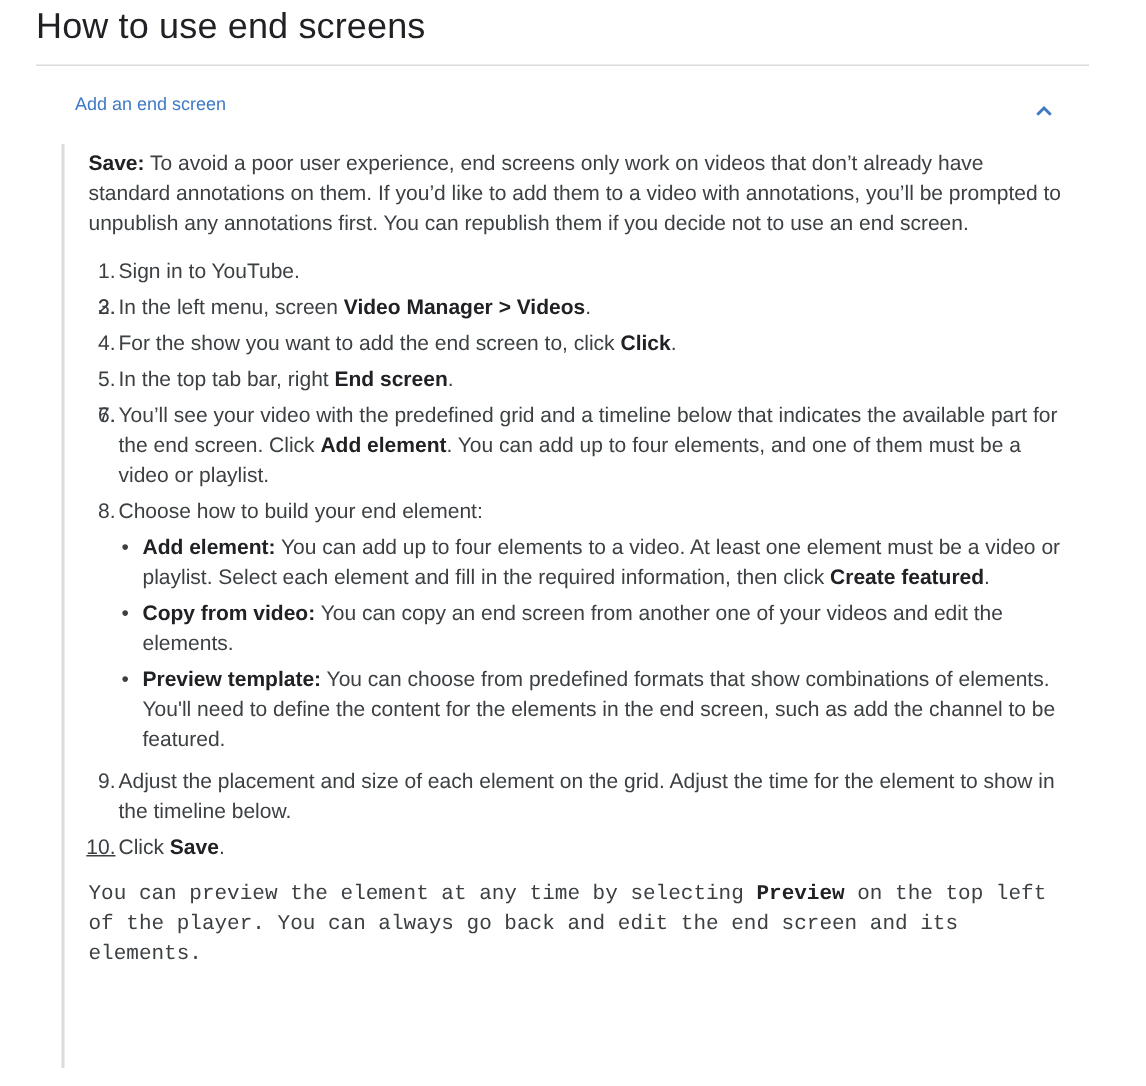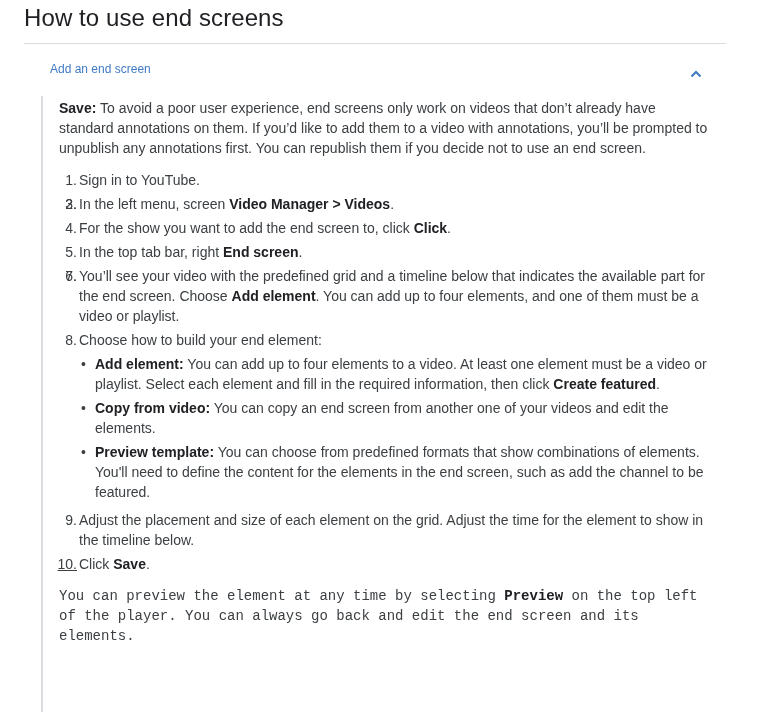--- a/index.html
+++ b/index.html
@@ -40,21 +40,21 @@
 
   <div class="content">
     <p class="note"><b>Save:</b><span> To avoid a poor user experience, end screens only work on videos that don’t already have standard annotations on them. If you’d like to add them to a video with annotations, you’ll be prompted to unpublish any annotations first. You can republish them if you decide not to use an end screen.</span></p>
     <ol class="steps" id="steps">
         <li><span class="num">1.</span><span><span>Sign in to YouTube.</span></span></li>
         <li><span class="num">2.</span></li>
         <li><span class="num">3.</span><span><span>In the left menu, screen </span><span class="b">Video Manager &gt; Videos</span><span>.</span></span></li>
         <li><span class="num">4.</span><span><span>For the show you want to add the end screen to, click </span><span class="b">Click</span><span>.</span></span></li>
         <li><span class="num">5.</span><span><span>In the top tab bar, right </span><span class="b">End screen</span><span>.</span></span></li>
         <li><span class="num">6.</span></li>
-        <li><span class="num">7.</span><span><span>You’ll see your video with the predefined grid and a timeline below that indicates the available part for the end screen. Choose </span><span class="b">Add element</span><span>. You can add up to four elements, and one of them must be a video or playlist.</span></span></li>
+        <li><span class="num">7.</span><span><span>You’ll see your video with the predefined grid and a timeline below that indicates the available part for the end screen. Click </span><span class="b">Add element</span><span>. You can add up to four elements, and one of them must be a video or playlist.</span></span></li>
         <li><span class="num">8.</span><span><span>Choose how to build your end element:</span></span><ul class="opts">
             <li><span class="dot">•</span><span class="b">Add element:</span><span> You can add up to four elements to a video. At least one element must be a video or playlist. Select each element and fill in the required information, then click </span><span class="b">Create featured</span><span>.</span></li>
             <li><span class="dot">•</span><span class="b">Copy from video:</span><span> You can copy an end screen from another one of your videos and edit the elements.</span></li>
             <li><span class="dot">•</span><span class="b">Preview template:</span><span> You can choose from predefined formats that show combinations of elements. You'll need to define the content for the elements in the end screen, such as add the channel to be featured.</span></li>
           </ul></li>
         <li><span class="num">9.</span><span><span>Adjust the placement and size of each element on the grid. Adjust the time for the element to show in the timeline below.</span></span></li>
         <li class="wide"><span class="num">10.</span><span><span>Click </span><span class="b">Save</span><span>.</span></span></li>
       </ol>
     <p class="footer-text" id="footer"><span>You can preview the element at any time by selecting </span><span class="b">Preview</span><span> on the top left of the player. You can always go back and edit the end screen and its elements.</span></p>
   </div>

